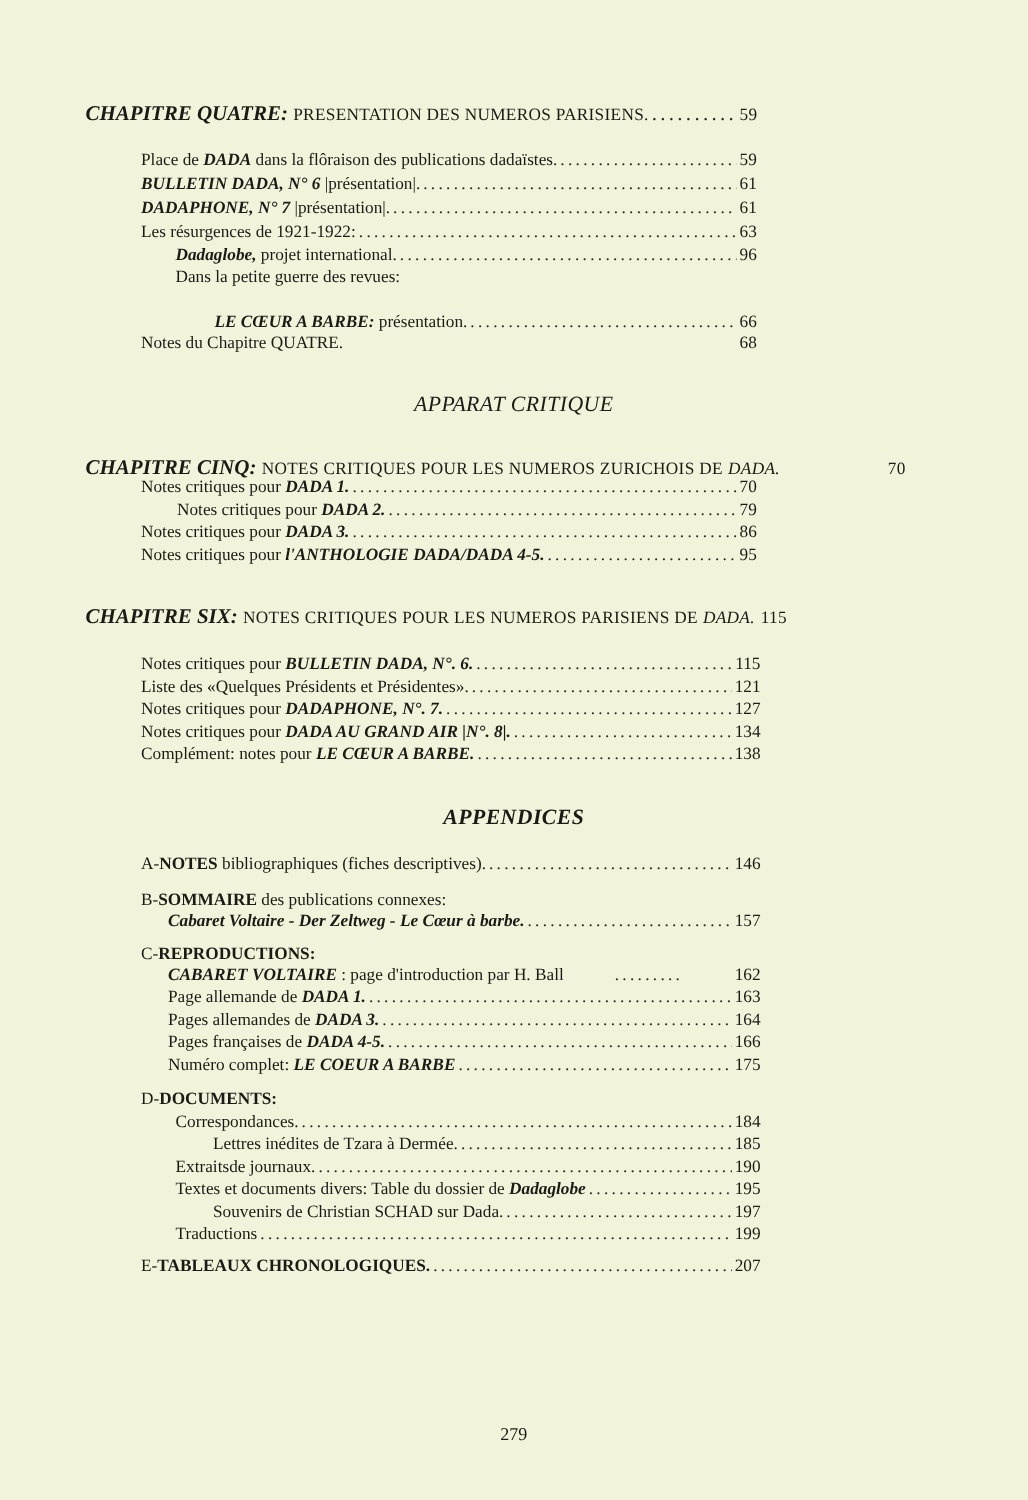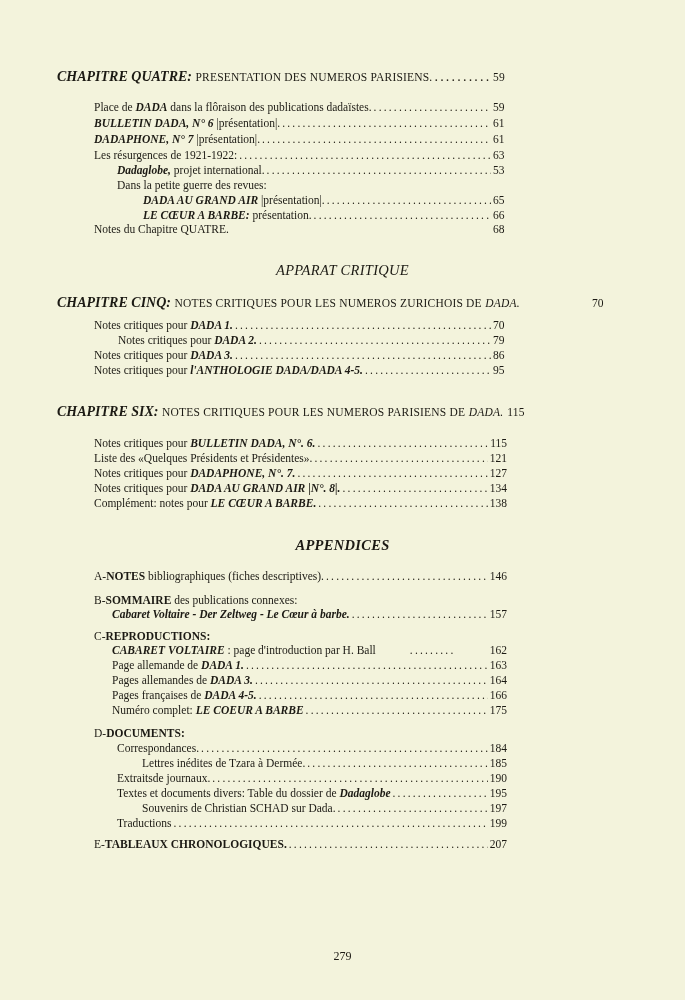--- a/index.html
+++ b/index.html
@@ -75,44 +75,39 @@
     <span class="pg">61</span>
   </div>
   <div class="row" style="left:94px; right:56px; top:148px;">
     <span class="lead"><span>Les résurgences de 1921-1922:</span></span>
     <span class="dots"></span>
     <span class="pg">63</span>
   </div>
   <div class="row" style="left:117px; right:56px; top:163px;">
     <span class="lead"><span class="bi">Dadaglobe,</span><span> projet international.</span></span>
     <span class="dots"></span>
-    <span class="pg">53</span>
+    <span class="pg">96</span>
   </div>
   <div class="row" style="left:117px; right:56px; top:178px;">
     <span class="lead">Dans la petite guerre des revues:</span>
-  </div>
-  <div class="row" style="left:143px; right:56px; top:193px;">
-    <span class="lead"><span class="bi">DADA AU GRAND AIR</span><span> |présentation|.</span></span>
-    <span class="dots"></span>
-    <span class="pg">65</span>
   </div>
   <div class="row" style="left:143px; right:56px; top:208px;">
     <span class="lead"><span class="bi">LE CŒUR A BARBE:</span><span> présentation.</span></span>
     <span class="dots"></span>
     <span class="pg">66</span>
   </div>
   <div class="row" style="left:94px; right:56px; top:222px;">
     <span class="lead">Notes du Chapitre QUATRE.</span>
     <span class="nodots"></span>
     <span class="pg">68</span>
   </div>
 
   <div class="section-title" style="top:262px;">APPARAT CRITIQUE</div>
 
-  <div class="row chap" style="left:57px; right:56px; top:294px;gap:36px;">
+  <div class="row chap" style="left:57px; right:56px; top:304px;gap:36px;">
     <span class="lead">
       <span class="bi">CHAPITRE CINQ:</span>
       <span class="cap">NOTES CRITIQUES POUR LES NUMEROS ZURICHOIS DE</span>
       <span class="cap it">DADA.</span>
     </span>
     <span class="nodots"></span>
     <span class="pg cap">70</span>
   </div>
 
   <div class="row" style="left:94px; right:56px; top:318px;">

